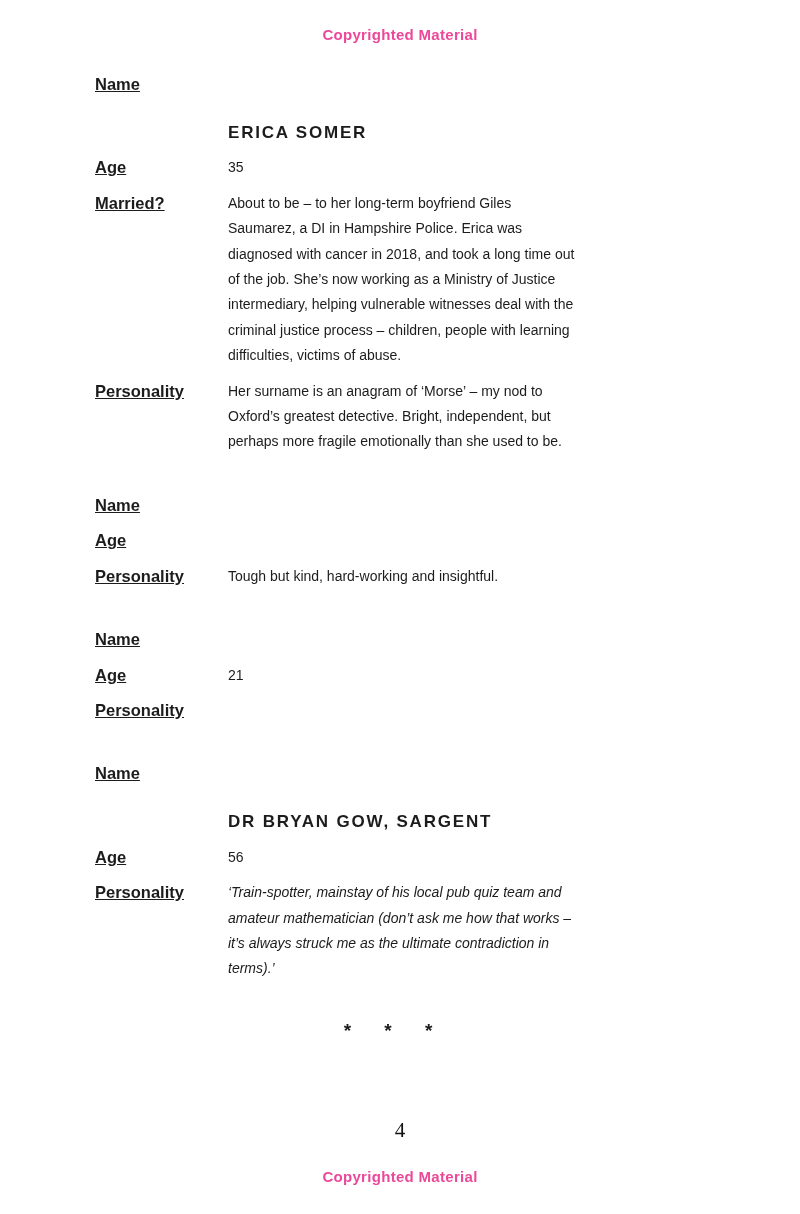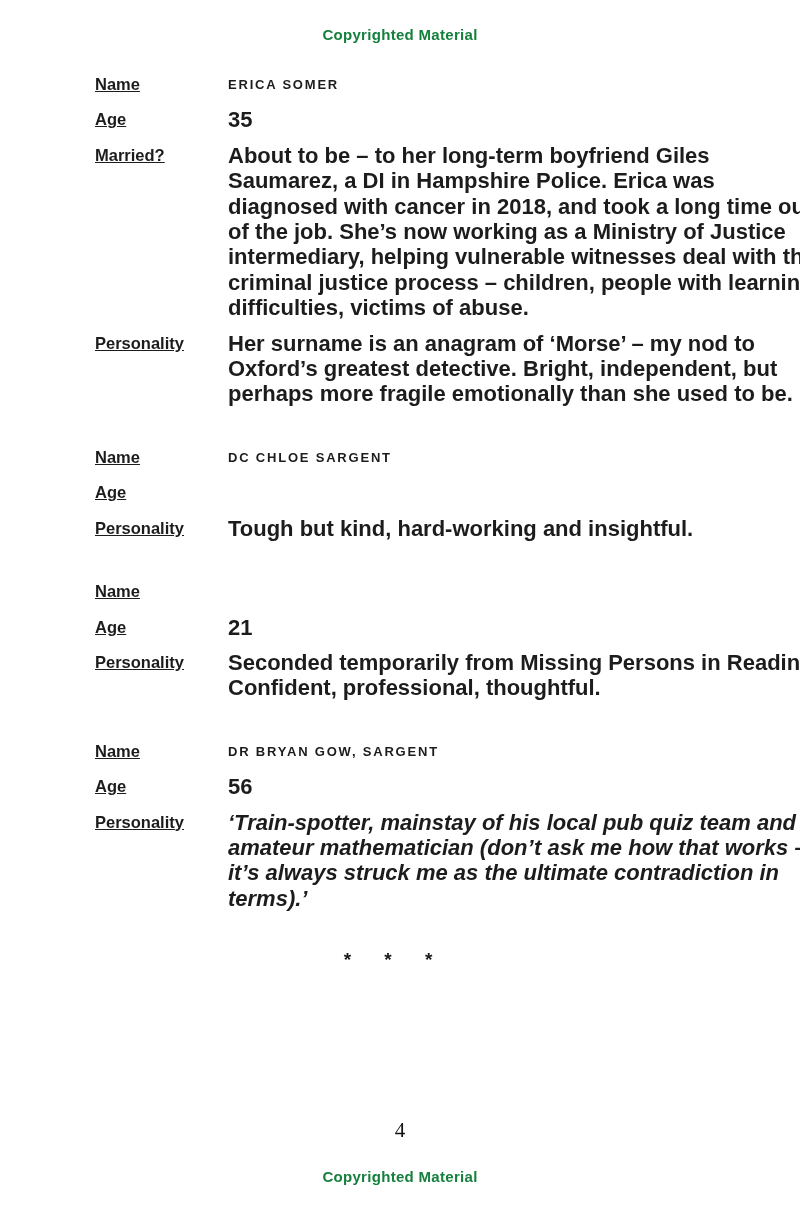--- a/index.html
+++ b/index.html
@@ -16,21 +16,21 @@
     color: #1c1c1c;
     overflow: hidden;
   }
   .watermark {
     position: absolute;
     left: 0;
     width: 100%;
     text-align: center;
     font-size: 15px;
     font-weight: bold;
-    color: #15803d;
+    color: #ec4899;
     letter-spacing: 0.3px;
   }
   .watermark.top { top: 26px; }
   .watermark.bottom { top: 1168px; }
 
   .content {
     position: absolute;
     top: 72px;
     left: 95px;
     width: 600px;
@@ -45,29 +45,29 @@
   }
   .label {
     flex: 0 0 133px;
     font-weight: bold;
     font-size: 16.5px;
     line-height: 25.4px;
     text-decoration: underline;
   }
   .value {
     flex: 1 1 auto;
-    font-size: 22px;
+    font-size: 14px;
     line-height: 25.4px;
     white-space: pre;
-    font-weight: bold;
   }
   .value-name {
     font-weight: bold;
-    font-size: 13px;
+    font-size: 17px;
     letter-spacing: 1.8px;
+    margin-top: 48px;
   }
   .value-italic {
     font-style: italic;
   }
   .separator {
     margin-top: 20px;
     text-align: center;
     font-size: 19px;
     font-weight: bold;
     letter-spacing: 14px;
@@ -116,43 +116,40 @@
         <div class="label">Personality</div>
         <div class="value">Her surname is an anagram of ‘Morse’ – my nod to
 Oxford’s greatest detective. Bright, independent, but
 perhaps more fragile emotionally than she used to be.</div>
       </div>
     </div>
 
     <div class="record">
       <div class="row">
         <div class="label">Name</div>
-        <div class="value value-name">DC CHLOE SARGENT</div>
       </div>
       <div class="row">
         <div class="label">Age</div>
       </div>
       <div class="row">
         <div class="label">Personality</div>
         <div class="value">Tough but kind, hard-working and insightful.</div>
       </div>
     </div>
 
     <div class="record">
       <div class="row">
         <div class="label">Name</div>
       </div>
       <div class="row">
         <div class="label">Age</div>
         <div class="value">21</div>
       </div>
       <div class="row">
         <div class="label">Personality</div>
-        <div class="value">Seconded temporarily from Missing Persons in Reading.
-Confident, professional, thoughtful.</div>
       </div>
     </div>
 
     <div class="record">
       <div class="row">
         <div class="label">Name</div>
         <div class="value value-name">DR BRYAN GOW, SARGENT</div>
       </div>
       <div class="row">
         <div class="label">Age</div>

